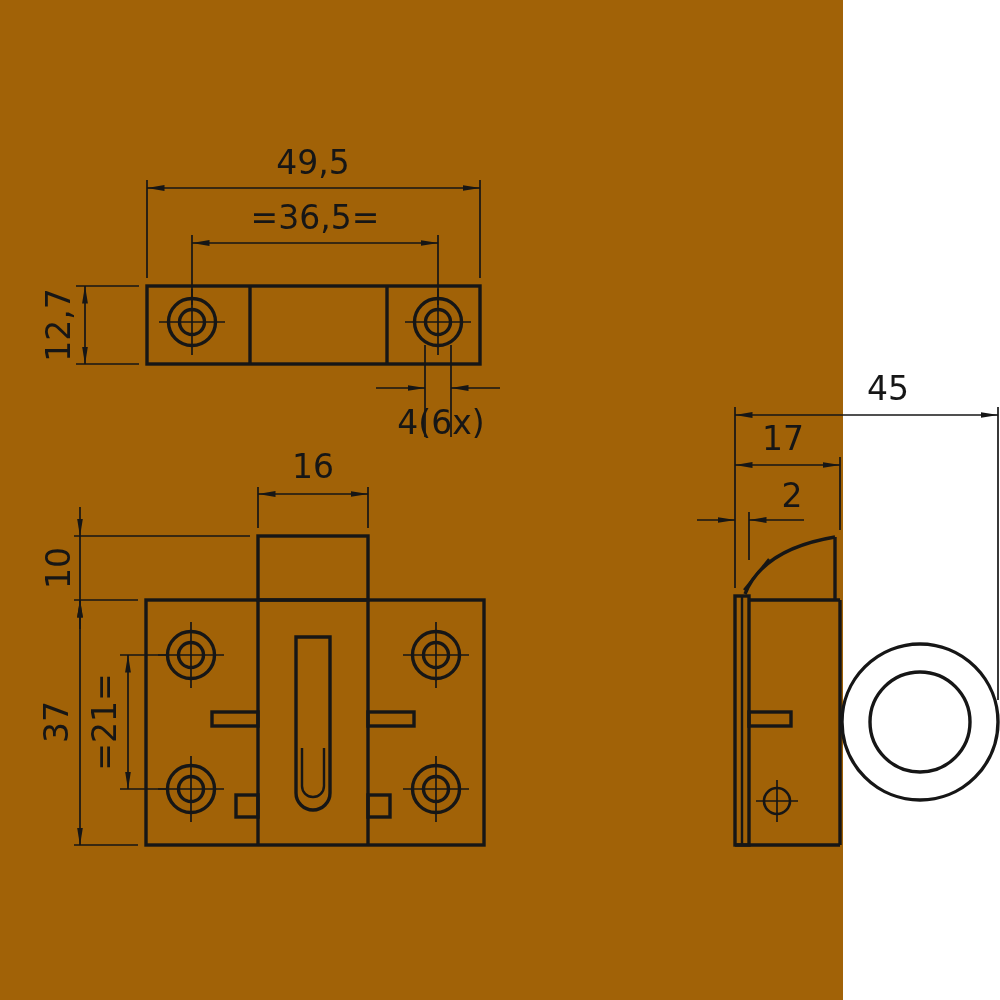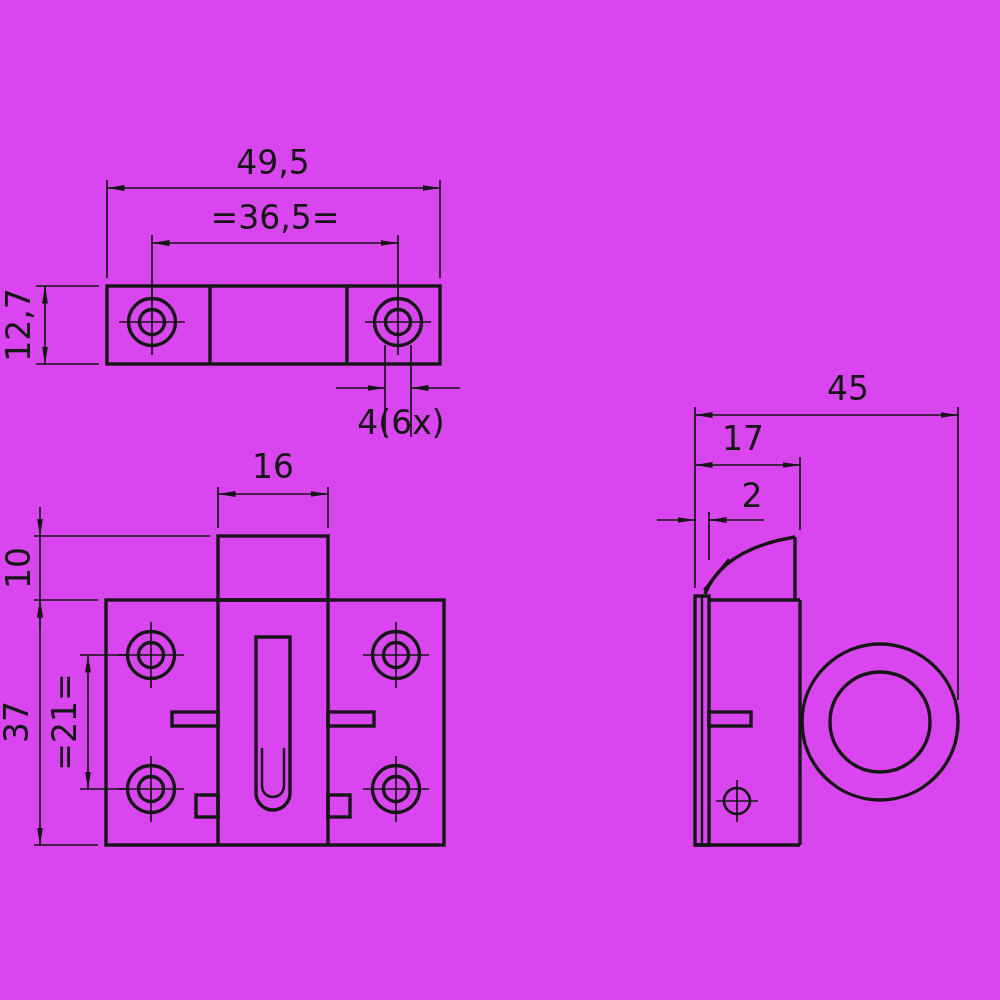--- a/index.html
+++ b/index.html
@@ -2,24 +2,25 @@
 <html><head>
 <meta charset="utf-8">
 <style>
   html, body {
     margin: 0;
     padding: 0;
     background: #ffffff;
     font-family: "DejaVu Sans", sans-serif;
   }
   .canvas {
-    width: 1000px;
+    width: 803px;
     height: 1000px;
-    background: #d946ef;
+    background: #a16207;
     position: relative;
+    padding-left: 40px;
   }
   
   .ol { stroke: #161616; stroke-width: 3.4; fill: none; }
   
   .md { stroke: #161616; stroke-width: 2.4; fill: none; }
   
   .th { stroke: #161616; stroke-width: 1.7; fill: none; }
   .dim-line { marker-start: url(#arr); marker-end: url(#arr); }
   .arrow-end { marker-end: url(#arr); }
   .dim-text {

